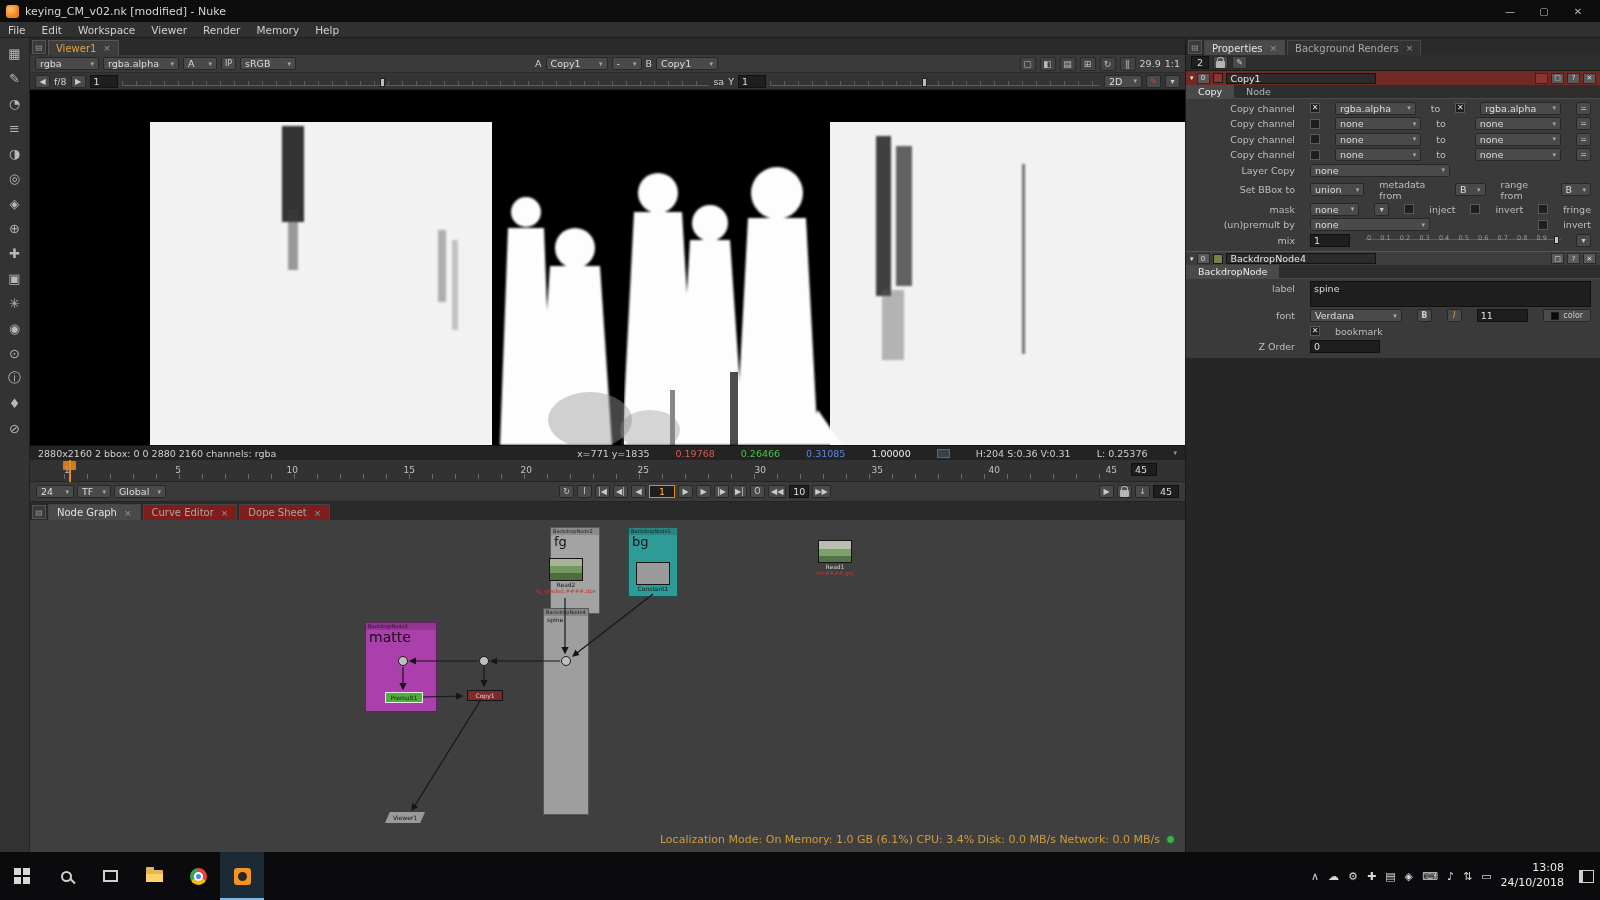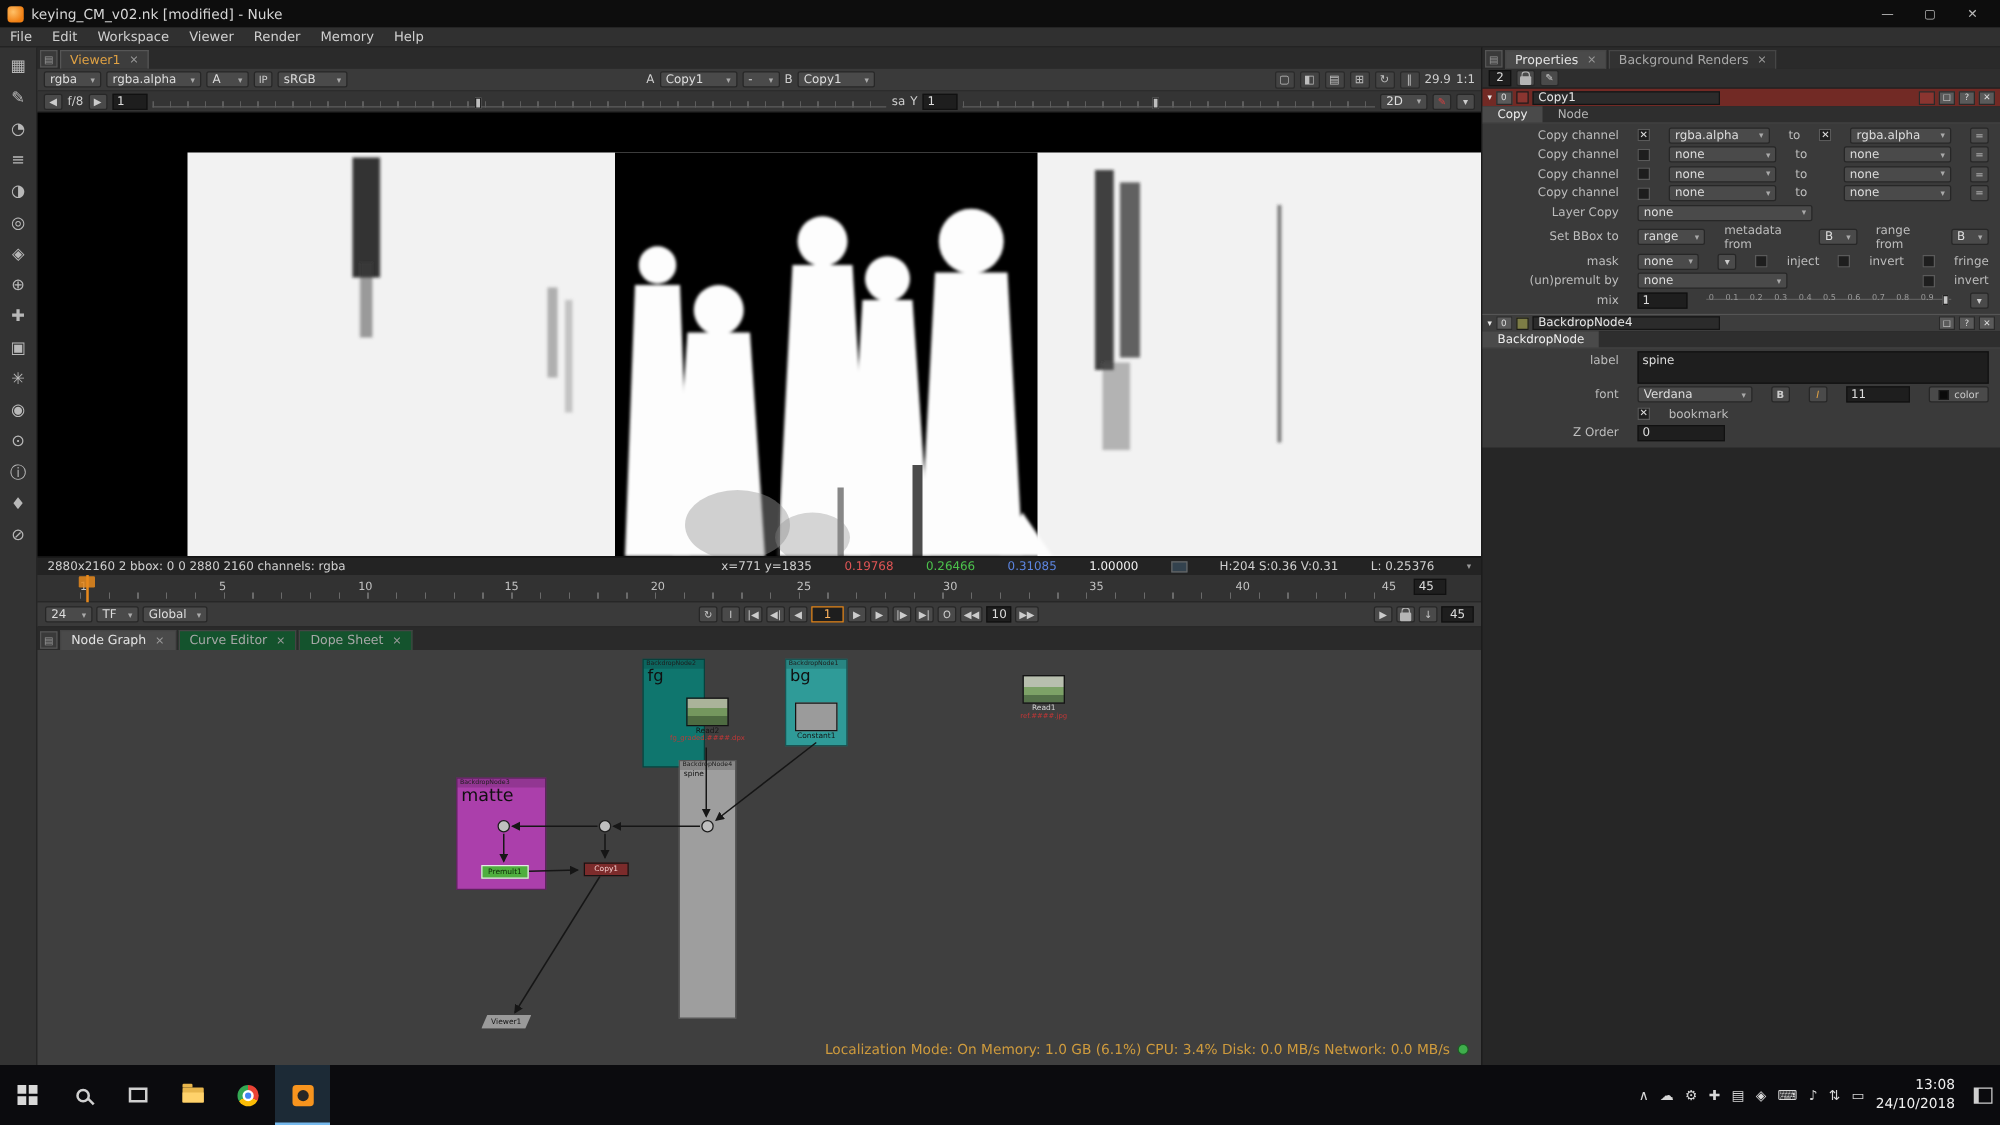--- a/index.html
+++ b/index.html
@@ -57,21 +57,21 @@
   .ruler-ticks{position:absolute;left:34px;right:68px;bottom:2px;height:5px;background:repeating-linear-gradient(90deg,#6a6a6a 0 1px,transparent 1px 23px);}
   .playhead{position:absolute;left:39px;top:0;width:2px;height:22px;background:#e8891c;}
   .playflag{position:absolute;left:33px;top:1px;width:13px;height:9px;background:#e8891c;opacity:.85;border-radius:1px;}
   .range-box{position:absolute;right:28px;top:3px;width:26px;}
 
   .transport{position:absolute;left:30px;top:482px;width:1155px;height:20px;background:#3a3a3a;border-bottom:1px solid #232323;display:flex;align-items:center;gap:3px;padding:0 6px;}
   .frame-cur{border:1px solid #e8891c;color:#ffb35c;}
 
   
   .dag-tabs{position:absolute;left:30px;top:502px;width:1155px;height:18px;background:#2a2a2a;display:flex;align-items:flex-end;gap:2px;padding-left:2px;}
-  .dtab{height:16px;display:flex;align-items:center;padding:0 8px;gap:7px;font-size:10px;background:#14532d;color:#a8a8a8;border:1px solid #444;border-bottom:none;}
+  .dtab{height:16px;display:flex;align-items:center;padding:0 8px;gap:7px;font-size:10px;background:#7f1d1d;color:#a8a8a8;border:1px solid #444;border-bottom:none;}
   .dtab.active{background:#4a4a4a;color:#e2e2e2;}
   .dag{position:absolute;left:30px;top:520px;width:1155px;height:332px;background:#3f3f3f;overflow:hidden;}
 
   .backdrop-node{position:absolute;border:1px solid rgba(0,0,0,.45);}
   .bd-head{height:7px;font-size:5px;line-height:7px;padding-left:2px;color:#1d1d1d;background:rgba(0,0,0,.14);white-space:nowrap;overflow:hidden;}
   .bd-label{font-size:13px;line-height:14px;color:#101010;padding-left:3px;}
   .bd-label.small{font-size:6px;line-height:8px;}
 
   .read-node{position:absolute;width:40px;display:flex;flex-direction:column;align-items:center;z-index:4;}
   .thumb{width:34px;height:23px;border:1px solid #141414;}
@@ -184,21 +184,21 @@
 
   <div class="viewer-tabs">
     <span class="panel-menu">▤</span>
     <div class="vtab">
       <span>Viewer1</span>
       <span class="tab-x">×</span>
     </div>
   </div>
 
   <div class="viewer-toolbar">
-    <div class="sel" style="width:46px">
+    <div class="sel" style="width:64px">
       <span>rgba</span>
         <span class="caret">▾</span>
     </div>
     <div class="sel" style="width:76px">
       <span>rgba.alpha</span>
         <span class="caret">▾</span>
     </div>
     <div class="sel" style="width:34px">
       <span>A</span>
         <span class="caret">▾</span>
@@ -396,21 +396,21 @@
       <span class="tab-x">×</span>
     </div>
     <div class="dtab">
       <span>Dope Sheet</span>
       <span class="tab-x">×</span>
     </div>
   </div>
 
   <div class="dag">
 
-    <div class="backdrop-node" style="left:484px;top:7px;width:50px;height:87px;background:#0f766e;z-index:1">
+    <div class="backdrop-node" style="left:520px;top:7px;width:50px;height:87px;background:#a3a3a3;z-index:1">
       <div class="bd-head">BackdropNode2</div>
       <div class="bd-label">fg</div>
     </div>
     <div class="backdrop-node" style="left:598px;top:7px;width:50px;height:70px;background:#2f9b98;z-index:1">
       <div class="bd-head">BackdropNode1</div>
       <div class="bd-label">bg</div>
     </div>
     <div class="backdrop-node" style="left:335px;top:102px;width:72px;height:90px;background:#ab3fab;z-index:1">
       <div class="bd-head">BackdropNode3</div>
       <div class="bd-label" style="font-size:14px">matte</div>
@@ -572,21 +572,21 @@
       <div class="prow">
         <span class="plabel">Layer Copy</span>
         <div class="sel" style="width:140px">
             <span>none</span>
             <span class="caret">▾</span>
           </div>
       </div>
       <div class="prow">
         <span class="plabel">Set BBox to</span>
         <div class="sel" style="width:62px">
-            <span>range</span>
+            <span>union</span>
             <span class="caret">▾</span>
           </div>
         <span class="inline-lb">metadata from</span>
         <div class="sel" style="width:34px">
             <span>B</span>
             <span class="caret">▾</span>
           </div>
         <span class="inline-lb">range from</span>
         <div class="sel" style="width:34px">
             <span>B</span>

